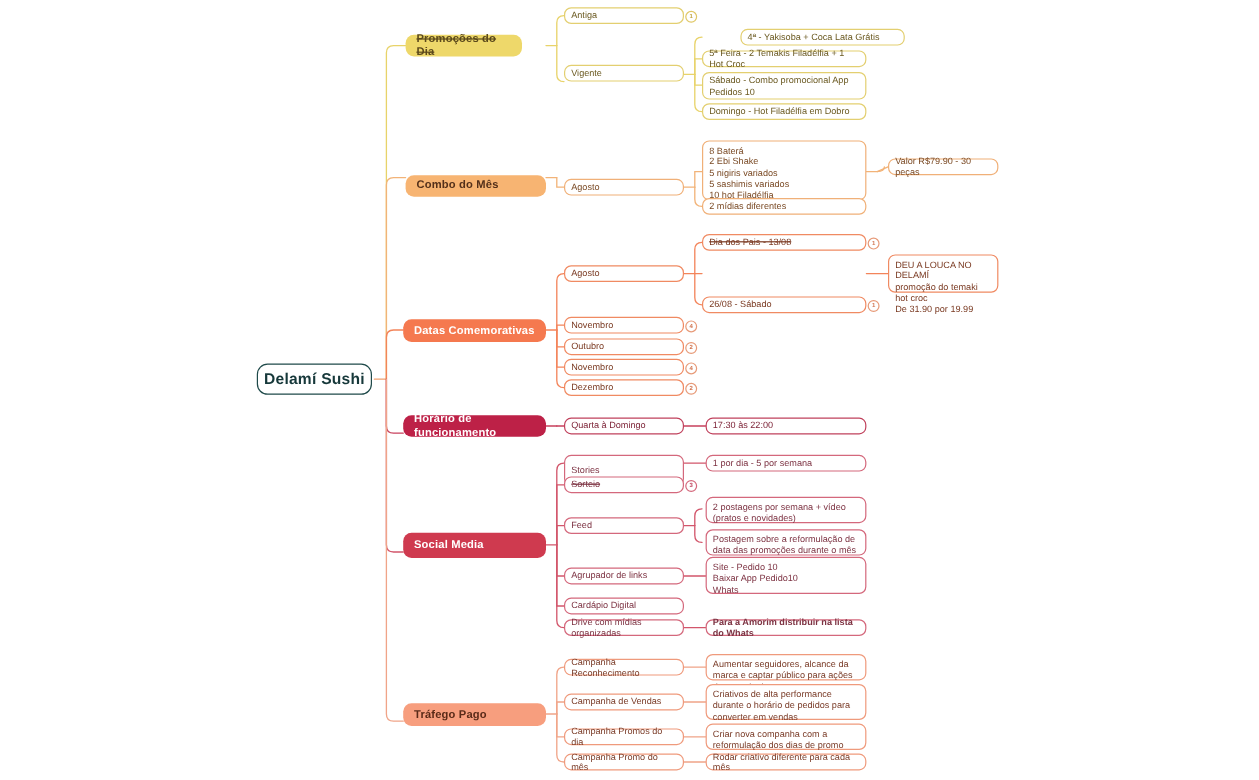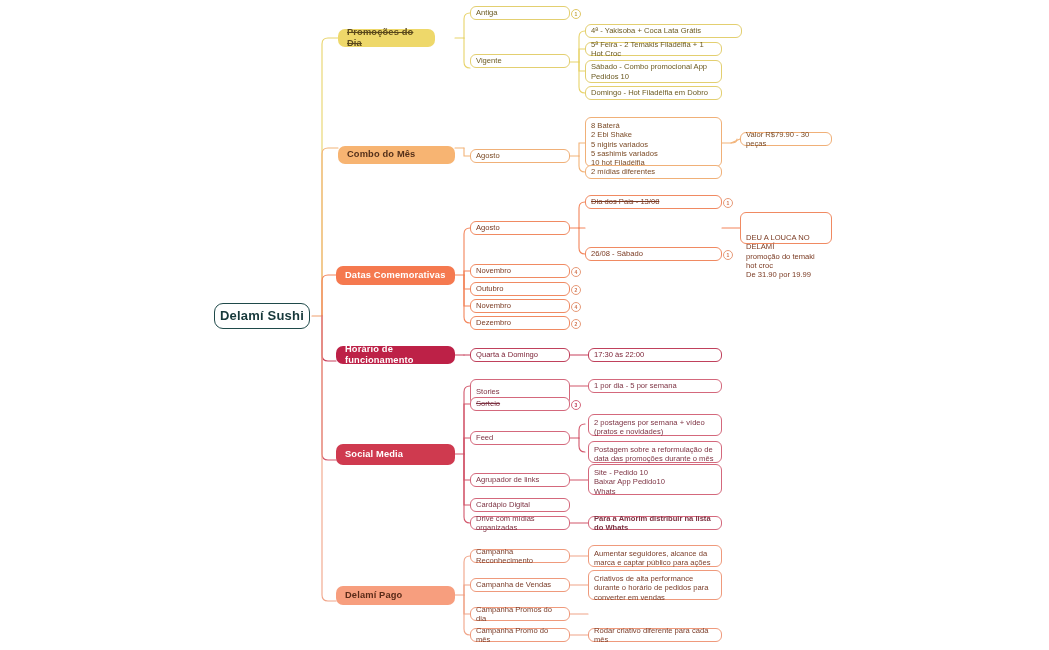--- a/index.html
+++ b/index.html
@@ -153,21 +153,21 @@
     <span class="txt">Antiga</span>
   </div>
   <div class="badge y" style="left:571px;top:9px;">
     <span>1</span>
   </div>
 
   <div class="node box y" style="left:470px;top:54px;width:100px;height:14px;">
     <span class="txt">Vigente</span>
   </div>
 
-  <div class="node box y" style="left:585px;top:24px;width:157px;height:14px;">
+  <div class="node box y" style="left:617px;top:24px;width:137px;height:14px;">
     <span class="txt">4ª - Yakisoba + Coca Lata Grátis</span>
   </div>
   <div class="node box y" style="left:585px;top:42px;width:137px;height:14px;">
     <span class="txt">5ª Feira - 2 Temakis Filadélfia + 1 Hot Croc</span>
   </div>
   <div class="node box y" style="left:585px;top:60px;width:137px;height:23px;">
     <span class="txt">Sábado - Combo promocional App Pedidos 10</span>
   </div>
   <div class="node box y" style="left:585px;top:86px;width:137px;height:14px;">
     <span class="txt">Domingo - Hot Filadélfia em Dobro</span>
@@ -203,21 +203,21 @@
     <span class="txt">Agosto</span>
   </div>
 
   <div class="node box o strike" style="left:585px;top:195px;width:137px;height:14px;">
     <span class="txt">Dia dos Pais - 13/08</span>
   </div>
   <div class="badge" style="left:723px;top:198px;">
     <span>1</span>
   </div>
 
-  <div class="node box o" style="left:740px;top:212px;width:92px;height:32px;align-items:flex-start;padding-top:20px;white-space:pre-line;">
+  <div class="node box o" style="left:740px;top:212px;width:92px;height:32px;align-items:flex-start;padding-top:3px;white-space:pre-line;">
     <span class="txt">DEU A LOUCA NO DELAMÍ
 promoção do temaki hot croc
 De 31.90 por 19.99</span>
   </div>
 
   <div class="node box o" style="left:585px;top:247px;width:137px;height:14px;">
     <span class="txt">26/08 - Sábado</span>
   </div>
   <div class="badge" style="left:723px;top:250px;">
     <span>1</span>
@@ -304,40 +304,43 @@
   </div>
 
   <div class="node box r" style="left:470px;top:516px;width:100px;height:14px;">
     <span class="txt">Drive com mídias organizadas</span>
   </div>
   <div class="node box r" style="left:588px;top:516px;width:134px;height:14px;font-weight:bold;">
     <span class="txt">Para a Amorim distribuir na lista do Whats</span>
   </div>
 
   <div class="node pill l1-salmon" style="left:336px;top:586px;width:119px;height:19px;">
-    <span class="txt">Delamí Pago</span>
+    <span class="txt">Tráfego Pago</span>
   </div>
 
   <div class="node box s" style="left:470px;top:549px;width:100px;height:14px;">
     <span class="txt">Campanha Reconhecimento</span>
   </div>
   <div class="node box s" style="left:588px;top:545px;width:134px;height:22px;align-items:flex-start;padding-top:3px;">
     <span class="txt">Aumentar seguidores, alcance da marca e captar público para ações de remarketing</span>
   </div>
 
   <div class="node box s" style="left:470px;top:578px;width:100px;height:14px;">
     <span class="txt">Campanha de Vendas</span>
   </div>
   <div class="node box s" style="left:588px;top:570px;width:134px;height:30px;align-items:flex-start;padding-top:3px;">
     <span class="txt">Criativos de alta performance durante o horário de pedidos para converter em vendas</span>
   </div>
 
   <div class="node box s" style="left:470px;top:607px;width:100px;height:14px;">
     <span class="txt">Campanha Promos do dia</span>
   </div>
+  <div class="node box s" style="left:588px;top:603px;width:134px;height:22px;align-items:flex-start;padding-top:3px;">
+    <span class="txt">Criar nova companha com a reformulação dos dias de promo</span>
+  </div>
 
   <div class="node box s" style="left:470px;top:628px;width:100px;height:14px;">
     <span class="txt">Campanha Promo do mês</span>
   </div>
   <div class="node box s" style="left:588px;top:628px;width:134px;height:14px;">
     <span class="txt">Rodar criativo diferente para cada mês</span>
   </div>
 
 </div>
 

